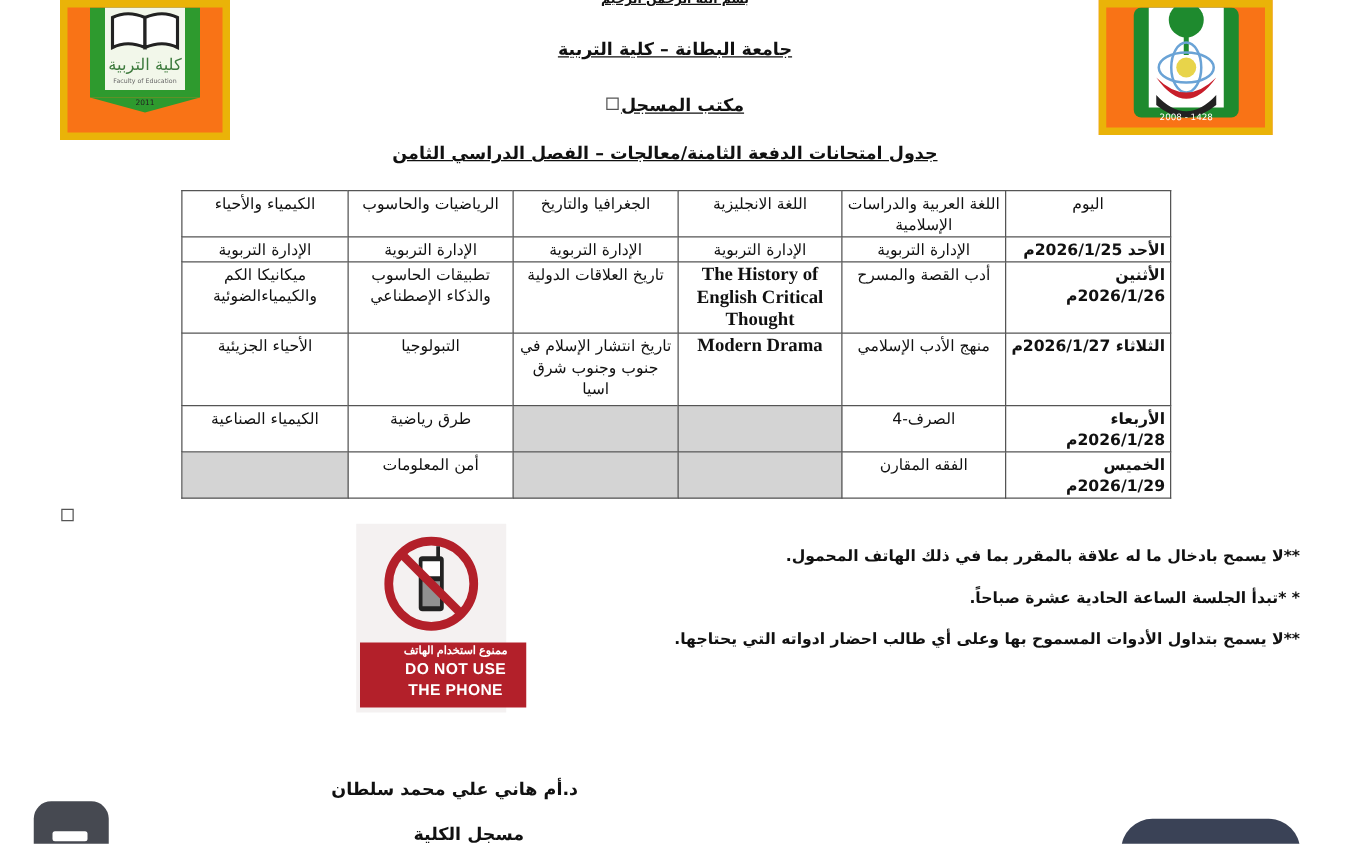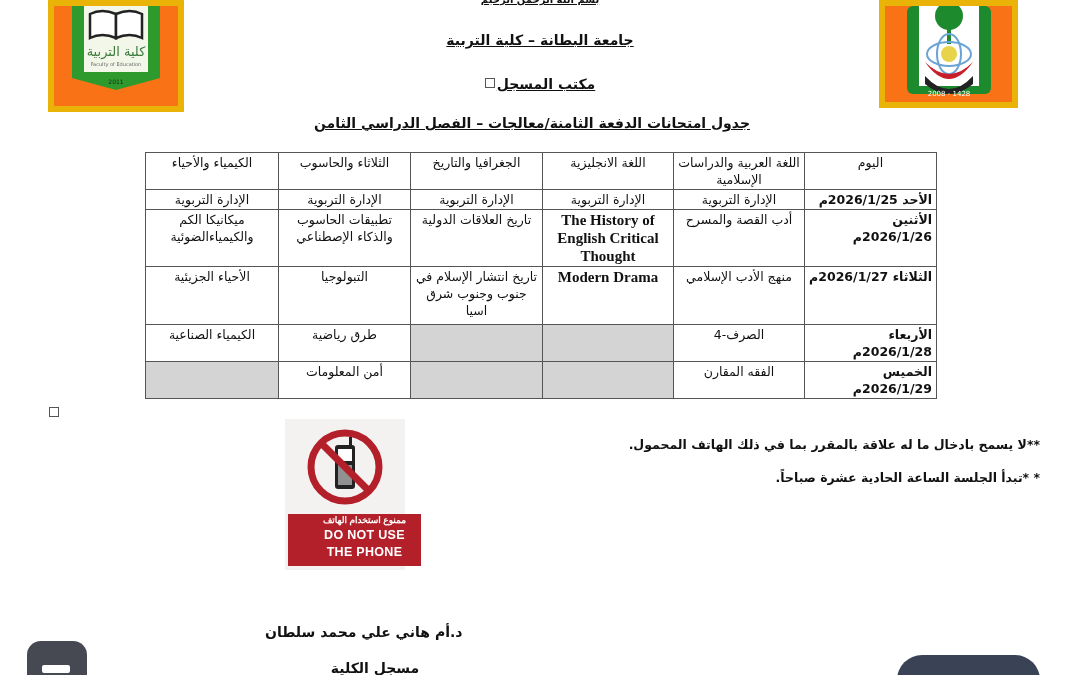--- a/index.html
+++ b/index.html
@@ -93,21 +93,21 @@
     <col style="width:132px">
       <col style="width:132px">
       <col style="width:133px">
   </colgroup>
   <tbody>
       <tr style="height:37px;">
     <th>اليوم</th>
     <th>اللغة العربية والدراسات الإسلامية</th>
     <th>اللغة الانجليزية</th>
     <th>الجغرافيا والتاريخ</th>
-    <th>الثلاثاء والحاسوب</th>
+    <th>الرياضيات والحاسوب</th>
     <th>الكيمياء والأحياء</th>
   </tr>
   <tr style="height:19px;">
     <td class="day">الأحد 2026/1/25م</td>
     <td>الإدارة التربوية</td>
     <td>الإدارة التربوية</td>
     <td>الإدارة التربوية</td>
     <td>الإدارة التربوية</td>
     <td>الإدارة التربوية</td>
   </tr>
@@ -160,20 +160,21 @@
   <div class="sign-red">
     <div class="ar">ممنوع استخدام الهاتف</div>
     <div class="en">DO NOT USE</div>
     <div class="en">THE PHONE</div>
   </div>
 </div>
 
 <div class="notes">
   <div>**لا يسمح بادخال ما له علاقة بالمقرر بما في ذلك الهاتف المحمول.</div>
   <div>* *تبدأ الجلسة الساعة الحادية عشرة صباحاً.</div>
+  <div>**لا يسمح بتداول الأدوات المسموح بها وعلى أي طالب احضار ادواته التي يحتاجها.</div>
 </div>
 
 <div class="sign-name">د.أم هاني علي محمد سلطان</div>
 <div class="sign-title">مسجل الكلية</div>
 
 <div class="fab-left">
   <div class="inner"></div>
 </div>
 <div class="fab-right"></div>
 

